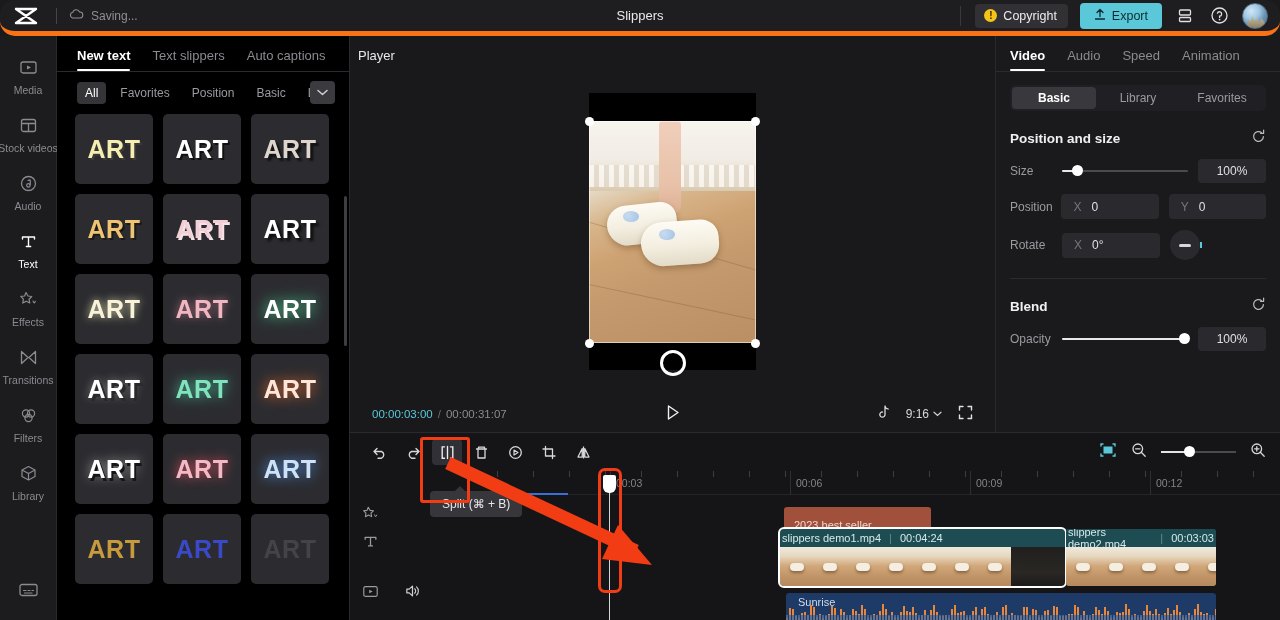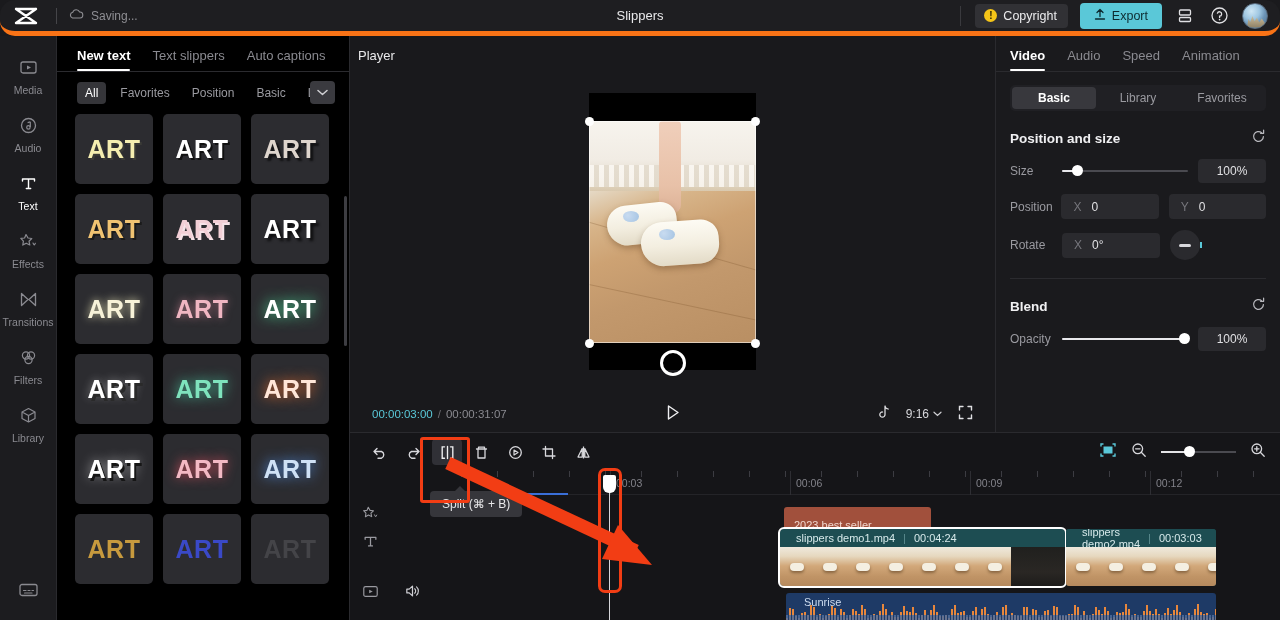--- a/index.html
+++ b/index.html
@@ -237,32 +237,32 @@
   .blue-bar { position:absolute; left:88px; top:22px; height:2px; background:#3a6fd8; }
 
   .clip-text {
     position:absolute; background:#a1503c; border-radius:3px;
     color:#f0d6cd; font-size:11px; display:flex; align-items:center; padding-left:10px;
   }
   .clip-video {
     position:absolute; border-radius:3px; overflow:hidden; background:#1c4a4f;
   }
   .clip-selected { outline:2px solid #ffffff; border-radius:4px; }
-  .clip-head { height:18px; background:#1d4d52; display:flex; align-items:center; gap:8px; padding:0 16px; font-size:11px; color:#d6e9ea; }
+  .clip-head { height:18px; background:#1d4d52; display:flex; align-items:center; gap:8px; padding:0 2px; font-size:11px; color:#d6e9ea; }
   .clip-head .sep { color:#5e8e92; }
   .thumbs { height:42px; display:flex; overflow:hidden; }
   .thumb {
     width:33px; height:42px; flex:none;
     background:
       linear-gradient(180deg, #e9e2d3 0%, #dcc9a8 30%, #c79a6b 55%, #b9approx 56%, #b08a5f 100%);
   }
   .clip-audio {
     position:absolute; background:#1e3a66; border-radius:3px; overflow:hidden;
   }
-  .clip-audio .aname { font-size:11px; color:#cddcf0; padding:3px 0 0 18px; }
+  .clip-audio .aname { font-size:11px; color:#cddcf0; padding:3px 0 0 12px; }
   .aw { position:absolute; bottom:0; left:0; right:0; height:22px; }
 
   .playhead { position:absolute; top:2px; width:1px; background:#d6d6da; }
   .playhead-knob {
     position:absolute; top:0; left:-6px; width:13px; height:18px; background:#fff;
     border-radius:2px 2px 6px 6px; cursor:grab;
   }
 
   
   .anno { position:absolute; border:3px solid #f23d14; pointer-events:none; }
@@ -330,20 +330,29 @@
 
   <div class="rail">
     <div class="rail-item">
       <span>
         <svg width="19" height="19" viewBox="0 0 19 19">
             <rect x="2" y="4" width="15" height="11" rx="2" fill="none" stroke="currentColor" stroke-width="1.3"></rect>
             <path d="M8 7.5 L12 9.5 L8 11.5 Z" fill="currentColor"></path>
           </svg>
       </span>
       <span class="lbl">Media</span>
+    </div>
+    <div class="rail-item">
+      <span>
+        <svg width="19" height="19" viewBox="0 0 19 19">
+            <rect x="2.5" y="3.5" width="14" height="12" rx="2" fill="none" stroke="currentColor" stroke-width="1.3"></rect>
+            <path d="M2.5 7.5 H16.5 M9.5 7.5 V15.5" stroke="currentColor" stroke-width="1.3"></path>
+          </svg>
+      </span>
+      <span class="lbl">Stock videos</span>
     </div>
     <div class="rail-item">
       <span>
         <svg width="19" height="19" viewBox="0 0 19 19">
             <circle cx="9.5" cy="9.5" r="7" fill="none" stroke="currentColor" stroke-width="1.3"></circle>
             <path d="M11.3 5.8 V11 M11.3 5.8 L8.6 6.6" stroke="currentColor" stroke-width="1.2" fill="none"></path>
             <circle cx="9.4" cy="11.4" r="1.7" fill="none" stroke="currentColor" stroke-width="1.2"></circle>
           </svg>
       </span>
       <span class="lbl">Audio</span>

